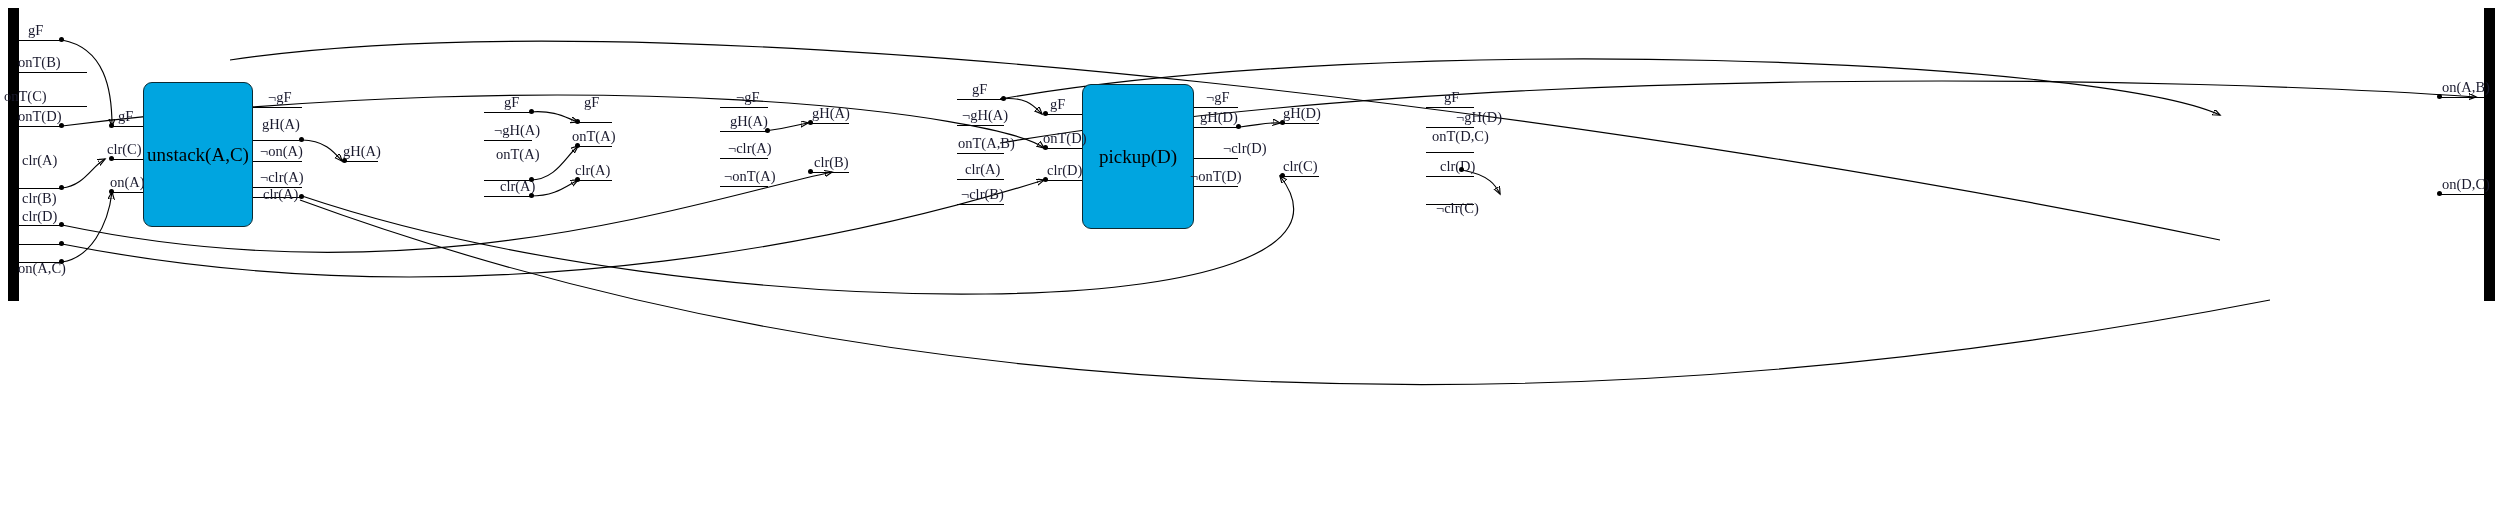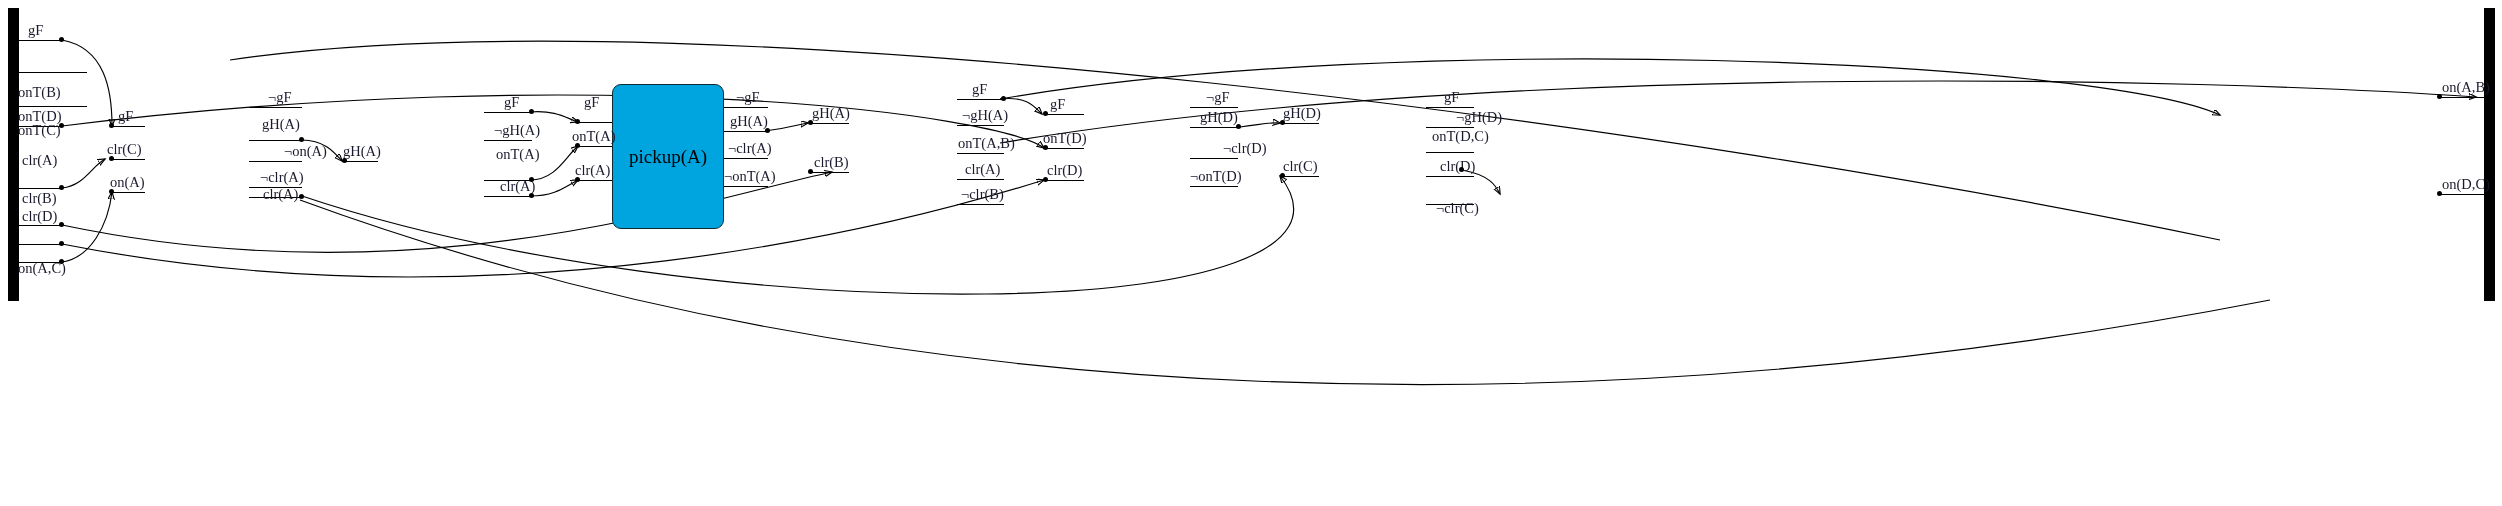--- a/index.html
+++ b/index.html
@@ -84,24 +84,24 @@
     <path d="M1462,170 C1490,175 1496,186 1500,194" marker-end="url(#ah)"></path>
 
     <path d="M230,60 C700,-10 1700,130 2220,240"></path>
     <path d="M300,200 C900,420 1600,430 2270,300"></path>
   </svg>
 
   <div class="plabel" style="left:28px;top:22px;">gF</div>
   <div class="port" style="left:19px;top:40px;width:43px;"></div>
   <div class="dot" style="left:59px;top:37px;"></div>
 
-  <div class="plabel" style="left:18px;top:54px;margin-top:30px;">onT(B)</div>
+  <div class="plabel" style="left:18px;top:54px;">onT(B)</div>
   <div class="port" style="left:19px;top:72px;width:68px;"></div>
 
-  <div class="plabel" style="left:18px;top:88px;margin-top:34px;">onT(C)</div>
+  <div class="plabel" style="left:4px;top:88px;">onT(C)</div>
   <div class="port" style="left:19px;top:106px;width:68px;"></div>
 
   <div class="plabel" style="left:18px;top:108px;">onT(D)</div>
   <div class="port" style="left:19px;top:126px;width:43px;"></div>
   <div class="dot" style="left:59px;top:123px;"></div>
 
   <div class="plabel" style="left:22px;top:152px;">clr(A)</div>
   <div class="port" style="left:19px;top:188px;width:43px;"></div>
   <div class="dot" style="left:59px;top:185px;"></div>
 
@@ -110,40 +110,43 @@
   <div class="dot" style="left:59px;top:222px;"></div>
 
   <div class="plabel" style="left:22px;top:208px;">clr(D)</div>
   <div class="port" style="left:19px;top:244px;width:43px;"></div>
   <div class="dot" style="left:59px;top:241px;"></div>
 
   <div class="plabel" style="left:18px;top:260px;">on(A,C)</div>
   <div class="port" style="left:19px;top:262px;width:43px;"></div>
   <div class="dot" style="left:59px;top:259px;"></div>
 
+  <div class="node" style="left:143px;top:82px;width:108px;height:143px;">
+    <span>unstack(A,C)</span>
+  </div>
   <div class="plabel" style="left:118px;top:108px;">gF</div>
   <div class="port" style="left:112px;top:126px;width:33px;"></div>
   <div class="dot" style="left:109px;top:123px;"></div>
 
   <div class="plabel" style="left:107px;top:141px;">clr(C)</div>
   <div class="port" style="left:112px;top:159px;width:33px;"></div>
   <div class="dot" style="left:109px;top:156px;"></div>
 
   <div class="plabel" style="left:110px;top:174px;">on(A)</div>
   <div class="port" style="left:112px;top:192px;width:33px;"></div>
   <div class="dot" style="left:109px;top:189px;"></div>
 
   <div class="plabel" style="left:268px;top:89px;">¬gF</div>
   <div class="port" style="left:249px;top:107px;width:53px;"></div>
 
   <div class="plabel" style="left:262px;top:116px;">gH(A)</div>
   <div class="port" style="left:249px;top:140px;width:53px;"></div>
   <div class="dot" style="left:299px;top:137px;"></div>
 
-  <div class="plabel" style="left:260px;top:143px;margin-left:24px;">¬on(A)</div>
+  <div class="plabel" style="left:260px;top:143px;">¬on(A)</div>
   <div class="port" style="left:249px;top:161px;width:53px;"></div>
 
   <div class="plabel" style="left:260px;top:169px;">¬clr(A)</div>
   <div class="port" style="left:249px;top:187px;width:53px;"></div>
 
   <div class="plabel" style="left:263px;top:186px;">clr(A)</div>
   <div class="port" style="left:249px;top:197px;width:53px;"></div>
   <div class="dot" style="left:299px;top:194px;"></div>
 
   <div class="plabel" style="left:343px;top:143px;">gH(A)</div>
@@ -158,23 +161,20 @@
   <div class="port" style="left:484px;top:140px;width:48px;"></div>
 
   <div class="plabel" style="left:496px;top:146px;">onT(A)</div>
   <div class="port" style="left:484px;top:180px;width:48px;"></div>
   <div class="dot" style="left:529px;top:177px;"></div>
 
   <div class="plabel" style="left:500px;top:178px;">clr(A)</div>
   <div class="port" style="left:484px;top:196px;width:48px;"></div>
   <div class="dot" style="left:529px;top:193px;"></div>
 
-  <div class="node" style="left:612px;top:84px;width:110px;height:143px;">
-    <span>pickup(A)</span>
-  </div>
   <div class="plabel" style="left:584px;top:94px;">gF</div>
   <div class="port" style="left:578px;top:122px;width:34px;"></div>
   <div class="dot" style="left:575px;top:119px;"></div>
 
   <div class="plabel" style="left:572px;top:128px;">onT(A)</div>
   <div class="port" style="left:578px;top:146px;width:34px;"></div>
   <div class="dot" style="left:575px;top:143px;"></div>
 
   <div class="plabel" style="left:575px;top:162px;">clr(A)</div>
   <div class="port" style="left:578px;top:180px;width:34px;"></div>
@@ -210,20 +210,23 @@
 
   <div class="plabel" style="left:958px;top:135px;">onT(A,B)</div>
   <div class="port" style="left:957px;top:153px;width:47px;"></div>
 
   <div class="plabel" style="left:965px;top:161px;">clr(A)</div>
   <div class="port" style="left:957px;top:179px;width:47px;"></div>
 
   <div class="plabel" style="left:961px;top:186px;">¬clr(B)</div>
   <div class="port" style="left:957px;top:204px;width:47px;"></div>
 
+  <div class="node" style="left:1082px;top:84px;width:110px;height:143px;">
+    <span>pickup(D)</span>
+  </div>
   <div class="plabel" style="left:1050px;top:96px;">gF</div>
   <div class="port" style="left:1046px;top:114px;width:38px;"></div>
   <div class="dot" style="left:1043px;top:111px;"></div>
 
   <div class="plabel" style="left:1043px;top:130px;">onT(D)</div>
   <div class="port" style="left:1046px;top:148px;width:38px;"></div>
   <div class="dot" style="left:1043px;top:145px;"></div>
 
   <div class="plabel" style="left:1047px;top:162px;">clr(D)</div>
   <div class="port" style="left:1046px;top:180px;width:38px;"></div>

